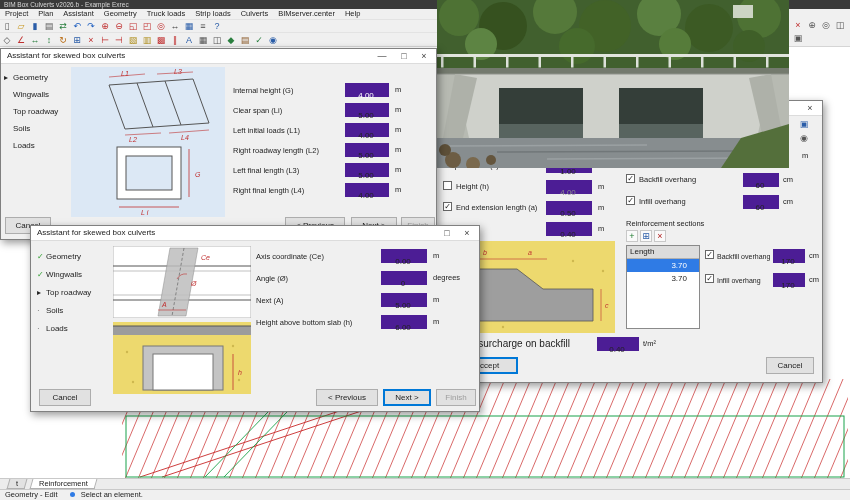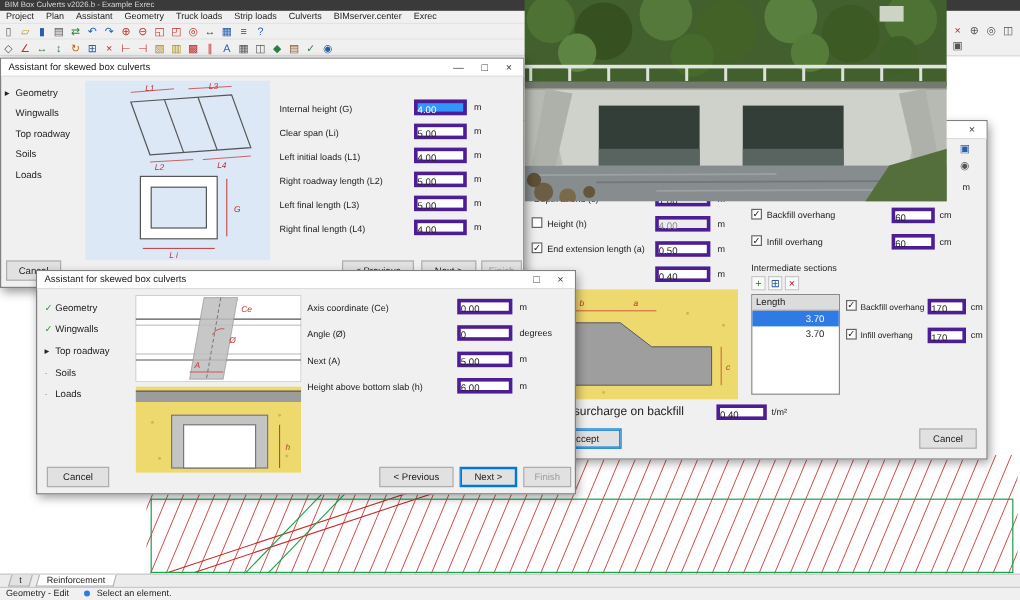--- a/index.html
+++ b/index.html
@@ -15,21 +15,21 @@
 .tabsbar{left:0;top:478px;width:850px;height:11px;background:#ececec;border-top:1px solid #c9c9c9;font-size:7.5px;line-height:10px;padding-left:8px}
 .tab{display:inline-block;height:10px;padding:0 7px;margin-right:3px;border:1px solid #b0b0b0;border-top:none;background:#e2e2e2;transform:skewX(-16deg)}
 .tab>span{display:inline-block;transform:skewX(16deg)}
 .tab.active{background:#fff}
 .statusbar{left:0;top:489px;width:850px;height:14px;background:#f0f0f0;border-top:1px solid #c9c9c9;font-size:7.5px;line-height:10px;padding-left:5px}
 .dot{display:inline-block;width:5px;height:5px;border-radius:50%;background:#2f7be5;margin:0 4px 0 10px}
 .win{position:absolute;background:#f0f0f0;border:1px solid #808080;box-shadow:2px 3px 8px rgba(0,0,0,.4)}
 .wtitle{position:relative;height:15px;background:#fff;font-size:8px;line-height:14px;padding-left:6px;border-bottom:1px solid #dcdcdc;white-space:nowrap}
 .wctl{position:absolute;top:0;width:20px;height:14px;text-align:center;line-height:14px;font-size:9px;color:#444}
 .flabel{font-size:7.5px;line-height:13px;white-space:nowrap}
-.tfield{position:absolute;height:13px;background:#fff;border:3px solid #4c1d95;font-size:8px;line-height:11px;text-align:left;padding-right:2px}
+.tfield{position:absolute;height:13px;background:#fff;border:7px solid #4c1d95;font-size:8px;line-height:11px;text-align:center;padding-right:2px}
 .tfield.dis{background:#ececec;color:#8c8c8c}
 .funit{position:absolute;font-size:7.5px;line-height:13px;white-space:nowrap}
 .cb{position:absolute;top:1px;width:9px;height:9px;border:1px solid #666;background:#fff;font-size:8px;line-height:8px;text-align:center;color:#222}
 .btn{position:absolute;height:17px;background:#e1e1e1;border:1px solid #adadad;font-size:8px;line-height:15px;text-align:center}
 .btn.def{border:1px solid #0078d7;box-shadow:inset 0 0 0 1px #0078d7}
 .btn.dis{color:#9d9d9d}
 .snav{height:17px;font-size:8px;line-height:17px;white-space:nowrap}
 .steps2 .snav{height:18px;line-height:18px}
 .smark{display:inline-block;width:9px;font-size:8px}
 .listbox{position:absolute;background:#fff;border:1px solid #8a8a8a;font-size:8px}
@@ -54,21 +54,21 @@
   <div class="abs menubar">
 
   <span class="menu-item">Project</span>
       <span class="menu-item">Plan</span>
       <span class="menu-item">Assistant</span>
       <span class="menu-item">Geometry</span>
       <span class="menu-item">Truck loads</span>
       <span class="menu-item">Strip loads</span>
       <span class="menu-item">Culverts</span>
       <span class="menu-item">BIMserver.center</span>
-      <span class="menu-item">Exrec</span>
+      <span class="menu-item">Help</span>
     </div>
 
   <div class="abs toolbar" style="left:0;top:19px;width:440px;height:13px">
 
   <span class="tbi" style="color: rgb(96, 96, 96);">▯</span>
       <span class="tbi" style="color: rgb(200, 150, 30);">▱</span>
       <span class="tbi" style="color: rgb(42, 93, 168);">▮</span>
       <span class="tbi" style="color: rgb(90, 90, 90);">▤</span>
       <span class="tbi" style="color: rgb(42, 127, 63);">⇄</span>
       <span class="tbi" style="color: rgb(31, 95, 192);">↶</span>
@@ -272,21 +272,21 @@
       <span class="tfield" style="left:117px;top:0;width:36px">60</span>
       <span class="funit" style="left:157px;top:0">cm</span>
     </div>
     <div class="abs" style="left:205px;top:94px;width:198px;height:14px">
       <span class="cb" style="left:0">✓</span>
       <span class="flabel abs" style="left:13px;top:0">Infill overhang</span>
       <span class="tfield" style="left:117px;top:0;width:36px">60</span>
       <span class="funit" style="left:157px;top:0">cm</span>
     </div>
 
-    <span class="flabel abs" style="left:205px;top:116px">Intermediate sections</span>
+    <span class="flabel abs" style="left:205px;top:116px">Reinforcement sections</span>
     <div class="abs" style="left:205px;top:129px;height:14px">
       
     <span class="mini" style="color: rgb(28, 122, 46);">+</span><span class="mini" style="color: rgb(42, 93, 168);">⊞</span><span class="mini" style="color: rgb(176, 32, 32);">×</span></div>
     <div class="listbox" style="left:205px;top:144px;width:74px;height:84px">
       <div class="lhead">Length</div>
       <div class="lrows">
 
       <div class="lrow">3.70</div>
           <div class="lrow">3.70</div>
         </div>

